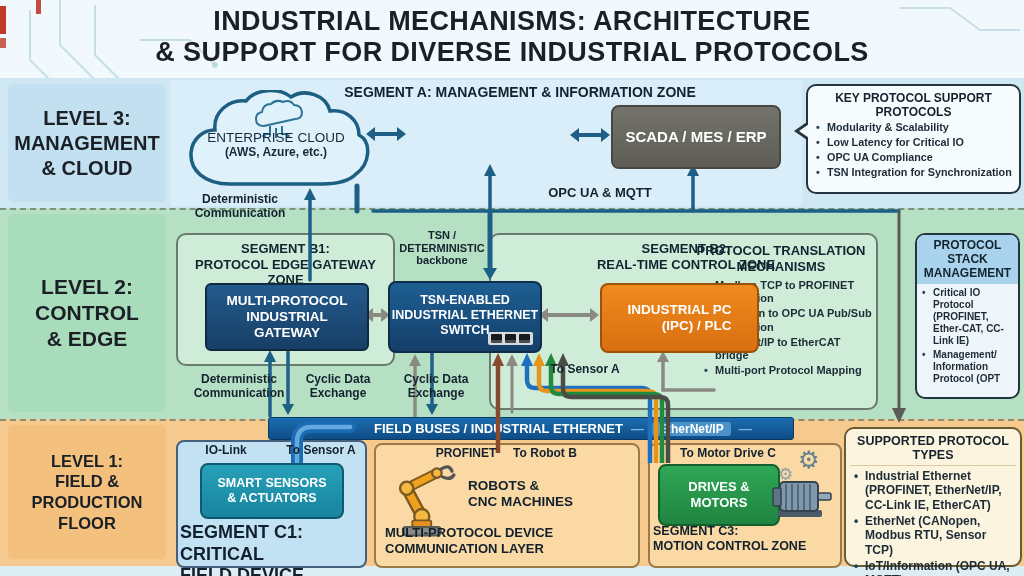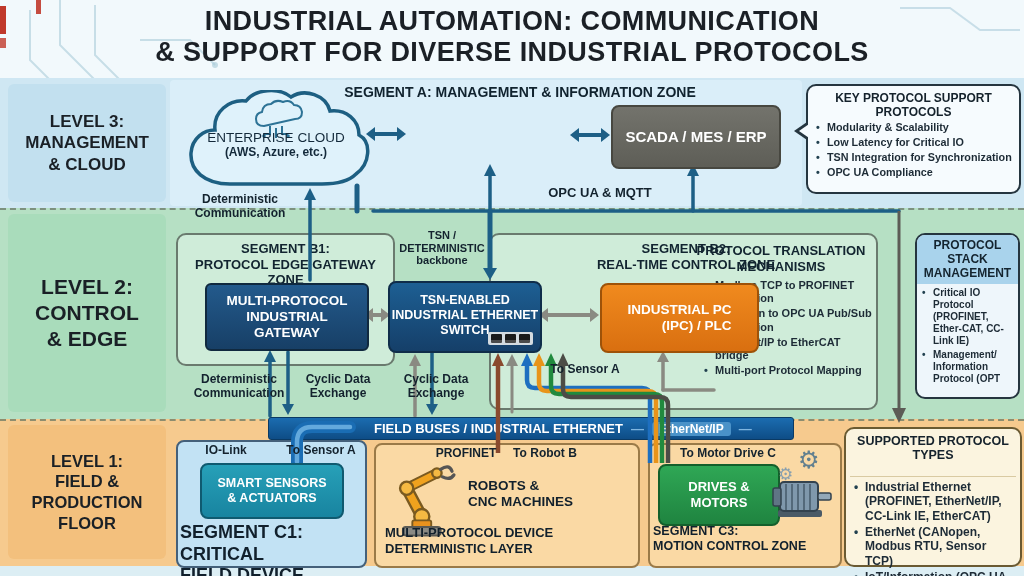--- a/index.html
+++ b/index.html
@@ -14,21 +14,21 @@
   #band2{top:208px;height:211px;background:#b6e0c4;border-top:2px dashed #7d917f;}
   #band1{top:419px;height:147px;background:#f6ca8e;border-top:2px dashed #8d8d6f;}
   #bottomstrip{position:absolute;left:0;top:566px;width:1024px;height:10px;background:#dceef4;z-index:1;}
   #segAzone{position:absolute;left:170px;top:80px;width:632px;height:126px;background:#daeef9;z-index:2;border-radius:4px;}
   
   #title{position:absolute;left:0;top:6px;width:1024px;text-align:center;z-index:3;
     font-size:27px;font-weight:800;letter-spacing:.4px;color:#1b2026;line-height:1.15;}
   
   .lvl{position:absolute;left:8px;width:158px;z-index:6;display:flex;align-items:center;justify-content:center;
     font-weight:800;color:#1a2026;border-radius:6px;text-align:center;line-height:1.25;}
-  #lvl3{top:84px;height:118px;background:#c2e0ef;font-size:17px;}
+  #lvl3{top:84px;height:118px;background:#c2e0ef;font-size:20px;}
   #lvl2{top:214px;height:198px;background:#a9dcbb;font-size:21px;}
   #lvl1{top:425px;height:134px;background:#f3c07d;font-size:16.5px;}
   
   .zone{position:absolute;border-radius:10px;z-index:5;}
   .zone-green{background:#cfecd9;border:2px solid #6a7a6e;}
   #zoneB1{left:176px;top:233px;width:215px;height:129px;}
   #zoneB2{left:489px;top:233px;width:385px;height:173px;}
   #zoneC1{left:176px;top:440px;width:187px;height:124px;background:#c2e2f4;border:2px solid #44607a;border-radius:8px;}
   #zoneC2{left:374px;top:443px;width:262px;height:121px;background:#fad9a4;border:2px solid #9a7a48;border-radius:8px;}
   #zoneC3{left:648px;top:443px;width:190px;height:121px;background:#fad9a4;border:2px solid #9a7a48;border-radius:8px;}
@@ -51,21 +51,21 @@
   .panel{position:absolute;z-index:15;border-radius:10px;}
   #featbox{left:806px;top:84px;width:211px;height:106px;background:#f6fbfe;border:2.5px solid #25353f;}
   #featbox .ttl{font-size:12px;font-weight:800;text-align:center;margin:5px 4px 2px;color:#15222c;}
   .blist{list-style:none;margin:2px 6px 4px 8px;padding:0;font-size:10.8px;font-weight:700;color:#1d2b36;}
   .blist li{margin:2px 0;padding-left:11px;position:relative;line-height:1.2;}
   .blist li::before{content:"•";position:absolute;left:0;color:#21404f;}
   #stackbox{left:915px;top:233px;width:101px;height:162px;background:#eef6fb;border:2.5px solid #25353f;overflow:hidden;}
   #stackbox .hd{background:#a9d3ec;font-size:12px;font-weight:800;text-align:center;padding:4px 2px;line-height:1.15;color:#14242f;}
   #stackbox .blist{font-size:10px;margin:3px 3px 3px 5px;}
   #suppbox{left:844px;top:427px;width:174px;height:136px;background:#fbf4df;border:2.5px solid #6a5a32;}
-  #suppbox .ttl{font-size:12.5px;font-weight:800;text-align:center;margin:5px 4px 3px;line-height:1.15;border-bottom:1.5px solid #d9caa2;padding-bottom:13px;}
+  #suppbox .ttl{font-size:12.5px;font-weight:800;text-align:center;margin:5px 4px 3px;line-height:1.15;border-bottom:1.5px solid #d9caa2;padding-bottom:2px;}
   #suppbox .blist{font-size:12px;}
   .tail{position:absolute;width:0;height:0;border-top:9px solid transparent;border-bottom:9px solid transparent;}
   .tail.outer{border-right:13px solid #25353f;}
   .tail.inner{border-right:13px solid #f6fbfe;}
   
   .flbl{position:absolute;z-index:16;font-weight:700;font-size:12px;line-height:1.15;color:#13222e;text-align:center;}
   .seg-foot{position:absolute;z-index:16;font-weight:800;text-align:left;line-height:1.2;color:#11202c;}
   
   #busbar{position:absolute;left:268px;top:417px;width:524px;height:21px;z-index:9;border-radius:3px;
     background:linear-gradient(#1b6cb0,#0e4d86);border:1px solid #0a3a64;display:flex;align-items:center;
@@ -106,21 +106,21 @@
     <path d="M0,545 Q35,518 55,560 Q70,585 95,570" stroke="#bcdceb" stroke-width="7" fill="none" opacity="0.7"></path>
   </svg>
 
   <div class="band" id="band3"></div>
   <div class="band" id="band2"></div>
   <div class="band" id="band1"></div>
   <div id="bottomstrip"></div>
   <div id="segAzone"></div>
 
   <div id="title">
-    <div>INDUSTRIAL AUTOMATION: COMMUNICATION</div>
+    <div>INDUSTRIAL MECHANISMS: ARCHITECTURE</div>
     <div>&amp; SUPPORT FOR DIVERSE INDUSTRIAL PROTOCOLS</div>
   </div>
 
   <div class="lvl pre" id="lvl3">LEVEL 3:
 MANAGEMENT
 &amp; CLOUD</div>
   <div class="lvl pre" id="lvl2">LEVEL 2:
 CONTROL
 &amp; EDGE</div>
   <div class="lvl pre" id="lvl1">LEVEL 1:
@@ -259,22 +259,22 @@
   <div class="dev pre" id="drivesbox">DRIVES &amp;
 MOTORS</div>
 
   <div class="panel" id="featbox">
     <div class="tail outer" style="left:-14px;top:36px;"></div>
     <div class="tail inner" style="left:-9px;top:36px;"></div>
     <div class="ttl">KEY PROTOCOL SUPPORT PROTOCOLS</div>
     <ul class="blist">
       <li>Modularity &amp; Scalability</li>
       <li>Low Latency for Critical IO</li>
+      <li>OPC UA Compliance</li>
       <li>TSN Integration for Synchronization</li>
-      <li>OPC UA Compliance</li>
     </ul>
   </div>
 
   <div class="panel" id="stackbox">
     <div class="tail outer" style="left:-14px;top:58px;"></div>
     <div class="tail inner" style="left:-9px;top:58px;border-right-color:#eef6fb;"></div>
     <div class="hd pre">PROTOCOL
 STACK
 MANAGEMENT</div>
     <ul class="blist">
@@ -322,21 +322,21 @@
     <circle cx="24" cy="32" r="7" fill="#f5b942" stroke="#7a5a20" stroke-width="2.5"></circle>
     <circle cx="40" cy="62" r="8" fill="#f5b942" stroke="#7a5a20" stroke-width="2.5"></circle>
     <circle cx="56" cy="16" r="5" fill="#f5b942" stroke="#7a5a20" stroke-width="2.5"></circle>
     <path d="M60,12 q9,-6 12,2 M62,20 q8,4 12,-2" stroke="#555" stroke-width="3.5" fill="none" stroke-linecap="round"></path>
     <rect x="30" y="66" width="20" height="8" rx="2" fill="#e8921e" stroke="#7a5a20" stroke-width="2"></rect>
     <rect x="20" y="73" width="40" height="9" rx="3" fill="#8a8a84" stroke="#5a5a54" stroke-width="2"></rect>
   </svg>
   <div class="seg-foot pre" style="left:468px;top:478px;width:162px;font-size:13.5px;">ROBOTS &amp;
 CNC MACHINES</div>
   <div class="seg-foot pre" style="left:385px;top:525px;width:240px;font-size:13px;">MULTI-PROTOCOL DEVICE
-DETERMINISTIC LAYER</div>
+COMMUNICATION LAYER</div>
 
   <div class="flbl" style="left:668px;top:447px;width:120px;">To Motor Drive C</div>
   <svg class="abs" style="left:770px;top:446px;z-index:16" width="66" height="80" viewBox="0 0 66 80">
     <g fill="#63808f">
       <text x="28" y="22" font-size="24" font-family="DejaVu Sans" fill="#63808f">⚙</text>
       <text x="8" y="34" font-size="17" font-family="DejaVu Sans" fill="#8aa0ae">⚙</text>
     </g>
     <rect x="8" y="64" width="44" height="7" rx="2" fill="#4a5a66"></rect>
     <rect x="10" y="36" width="38" height="29" rx="4" fill="#7f98ac" stroke="#33424e" stroke-width="2"></rect>
     <path d="M16,38 V64 M22,38 V64 M28,38 V64 M34,38 V64 M40,38 V64" stroke="#53697a" stroke-width="2"></path>

